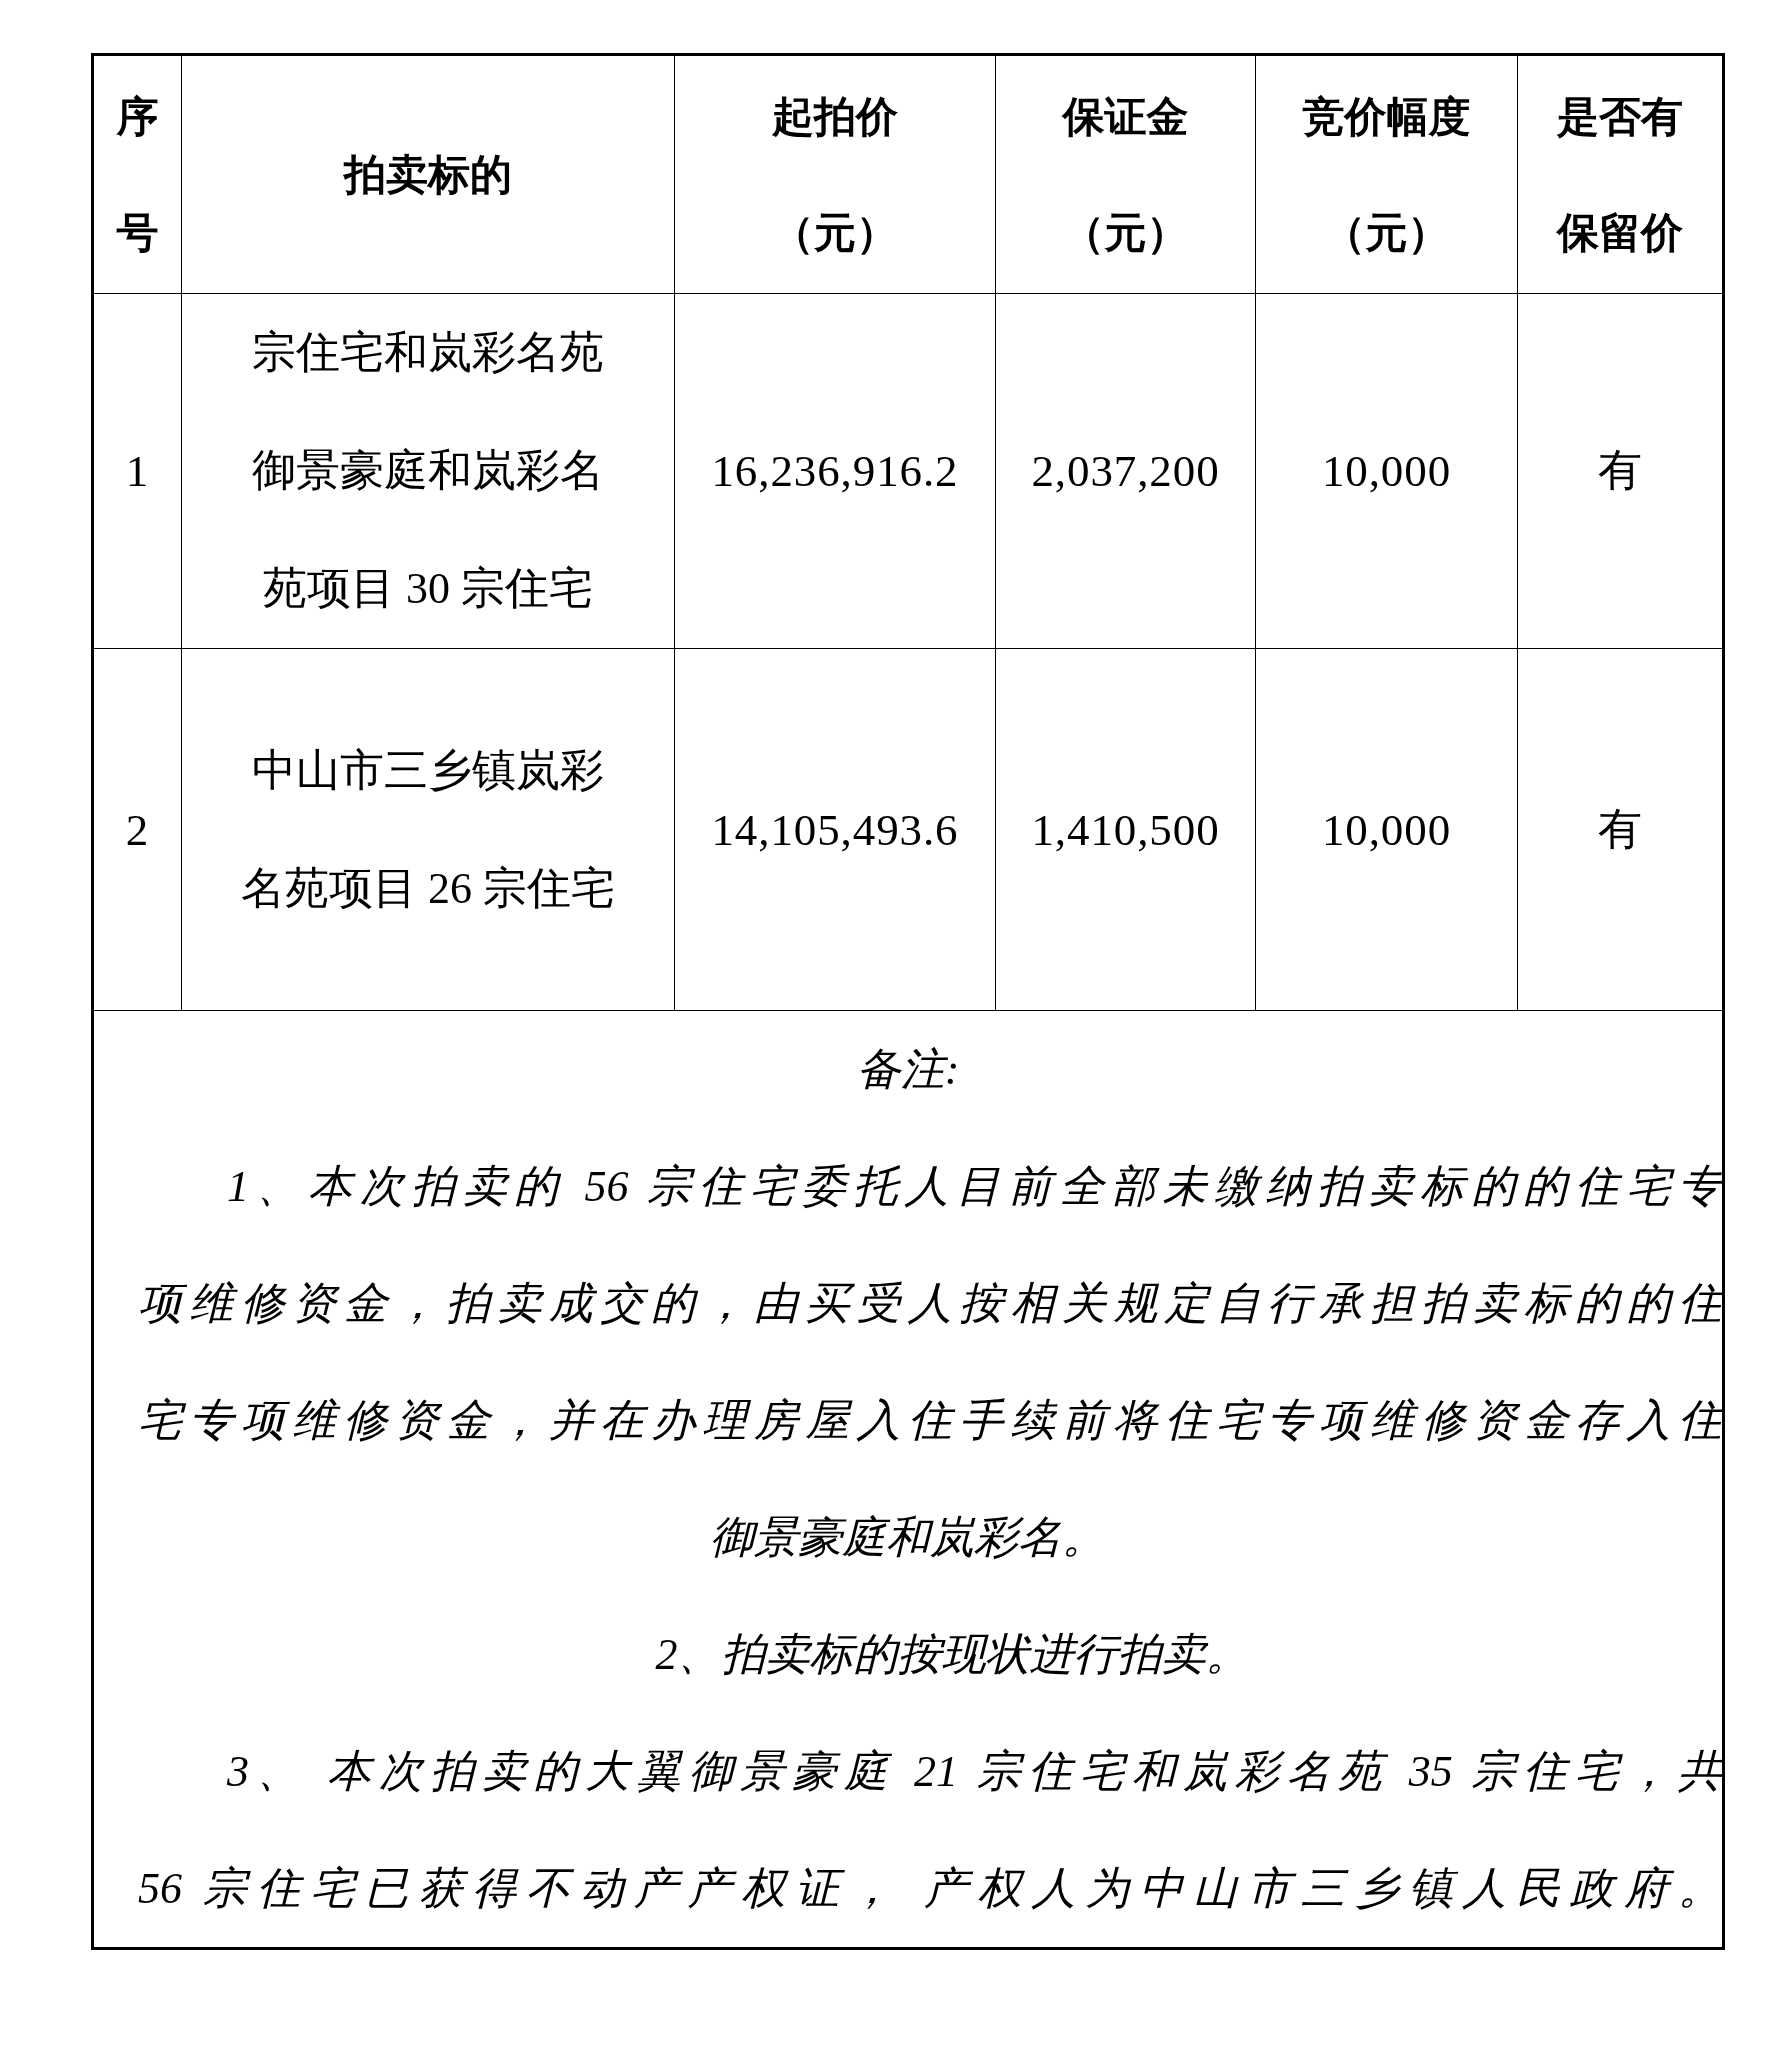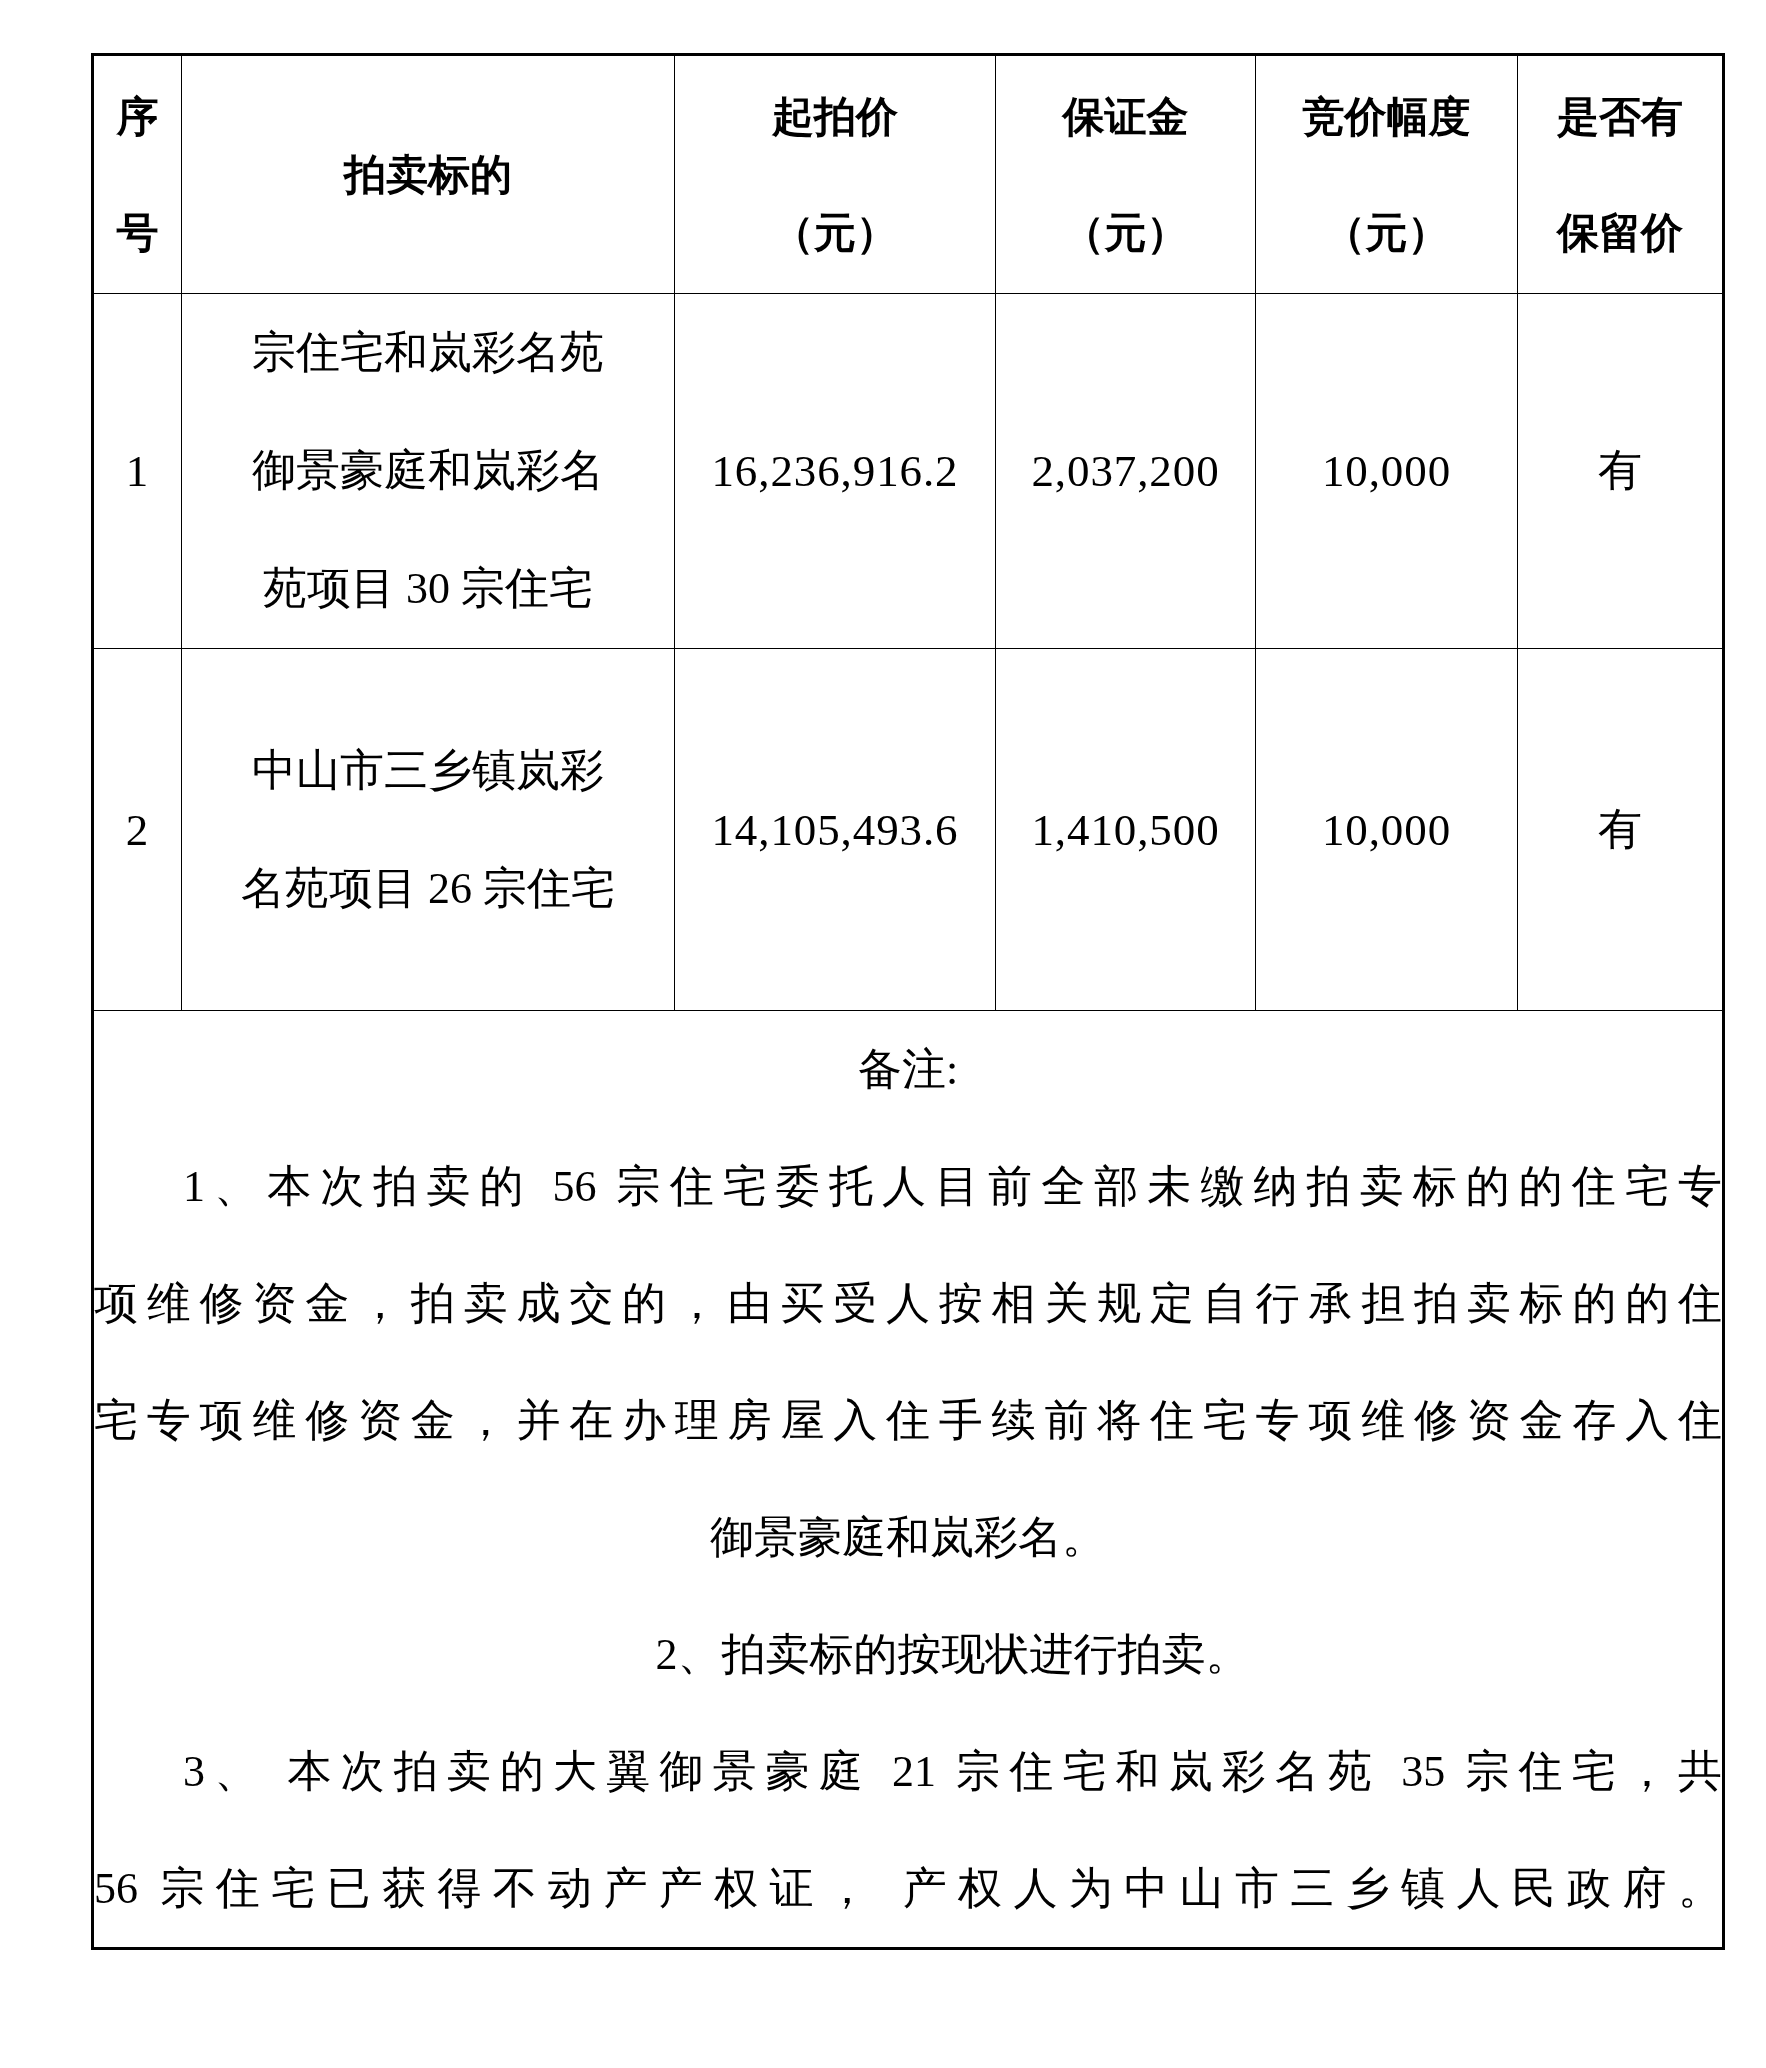--- a/index.html
+++ b/index.html
@@ -49,30 +49,32 @@
   }
   .num {
     font-size: 45px;
     letter-spacing: 0.9px;
   }
   td.remarks-cell {
     vertical-align: top;
     text-align: left;
     padding: 32px 24px 0 22px;
     font-size: 44px;
+    font-style: italic;
   }
   .remark-line {
     line-height: 117px;
     white-space: nowrap;
   }
   .remark-line.indent { text-indent: 89px; }
   .remark-line.stretch {
     white-space: normal;
     text-align: justify;
     text-align-last: justify;
+    margin-left: 44px;
   }
   .footer-note {
     position: absolute;
     left: 91px;
     top: 1946px;
     width: 1631px;
     font-size: 44px;
     line-height: 102px;
     text-indent: 104px;
     white-space: nowrap;

